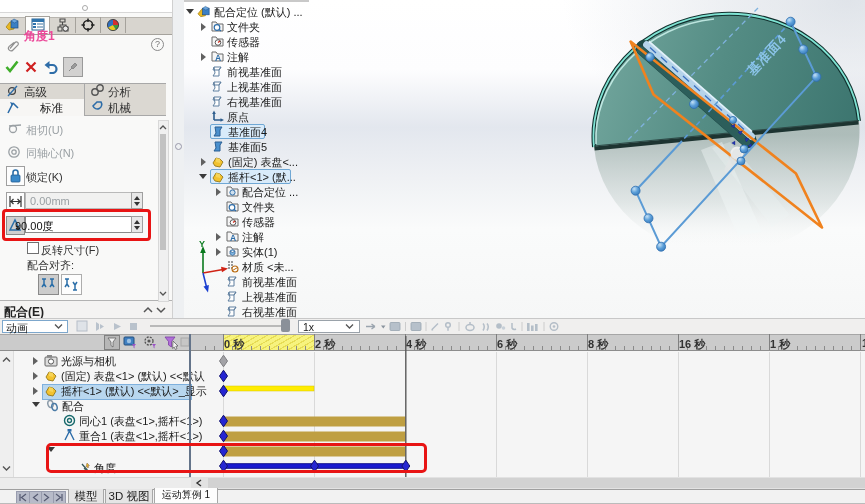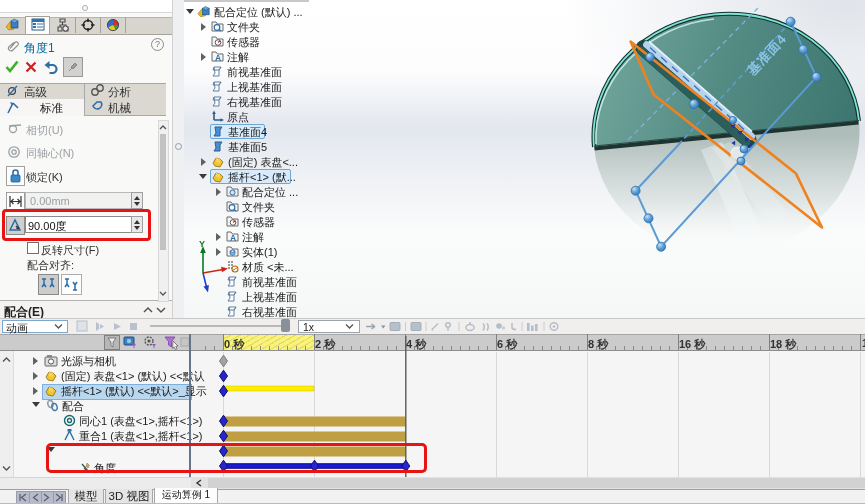--- a/index.html
+++ b/index.html
@@ -305,21 +305,21 @@
    <circle cx="7" cy="7" r="5.6" fill="#2f6fc1"></circle>
    <path d="M7 7 L7 1.4 A5.6 5.6 0 0 1 12.6 7 Z" fill="#d42f2f"></path>
    <path d="M7 7 L2 9.6 A5.6 5.6 0 0 0 10 11.6 Z" fill="#e8c920"></path>
    <path d="M7 7 L10 11.6 A5.6 5.6 0 0 0 12.6 7 Z" fill="#3c9b3f"></path>
    <circle cx="7" cy="7" r="5.6" fill="none" stroke="#333" stroke-width=".8"></circle>
  </svg>
 
  <svg class="ab" style="left:7px;top:40px" width="13" height="13" viewBox="0 0 13 13">
   <path d="M3 8.5 L8 2.5 a1.8 1.8 0 0 1 2.8 2.6 L6 10 a2.6 2.6 0 0 1 -3.8 -3.6 L7 2.5" fill="none" stroke="#909090" stroke-width="1.2"></path>
  </svg>
- <div class="ab" style="left:24px;top:40px;font-size:12px;font-weight:normal;color:#0369a1">角度1</div>
+ <div class="ab" style="left:24px;top:28px;font-size:12px;font-weight:bold;color:#ec4899">角度1</div>
  <div class="ab" style="left:151px;top:38px;width:11px;height:11px;border:1px solid #8a8a8a;border-radius:50%;font-size:9px;color:#777;text-align:center;line-height:11px">?</div>
 
  <svg class="ab" style="left:5px;top:60px" width="14" height="13" viewBox="0 0 14 13">
   <path d="M1.5 7 L5 11 L12.5 1.5" fill="none" stroke="#3fae2a" stroke-width="2.6"></path>
  </svg>
  <svg class="ab" style="left:25px;top:61px" width="12" height="12" viewBox="0 0 12 12">
   <path d="M1.5 1.5 L10.5 10.5 M10.5 1.5 L1.5 10.5" stroke="#cf2020" stroke-width="2.2"></path>
  </svg>
  <svg class="ab" style="left:43px;top:60px" width="15" height="14" viewBox="0 0 15 14">
   <path d="M3.5 5 h6 a4 4 0 0 1 0 8 h-3" fill="none" stroke="#2e6da8" stroke-width="2.2"></path>
@@ -384,21 +384,21 @@
   <div class="arw" style="left:2px;top:9px;border-width:4px 3.5px 0 3.5px;border-color:#333 transparent transparent transparent"></div>
  </div>
  <div class="ab" style="left:6px;top:216px;width:17px;height:17px;background:#cfcfcf;border:1px solid #8a8a8a">
   <svg width="17" height="17" viewBox="0 0 17 17">
           <path d="M3 13 L13 13 L8 3 Z" fill="none" stroke="#2a6ea8" stroke-width="1.5"></path>
           <path d="M9 9 l3 3" stroke="#333" stroke-width="1.2"></path>
           <path d="M12 12 l-3 0 l2 -3Z" fill="#333"></path>
         </svg>
  </div>
  <div class="ab" style="left:25px;top:216px;width:118px;height:17px;background:#fff;border:1px solid #8a8a8a;box-sizing:border-box"></div>
- <div class="ab" style="left:28px;top:219px;color:#111">90.00度</div>
+ <div class="ab" style="left:15px;top:219px;color:#111">90.00度</div>
  <div class="ab" style="left:131px;top:216px;width:12px;height:17px;background:#e8e8e8;border:1px solid #9f9f9f;box-sizing:border-box">
   <div class="arw" style="left:2px;top:3px;border-width:0 3.5px 4px 3.5px;border-color:transparent transparent #333 transparent"></div>
   <div class="arw" style="left:2px;top:9px;border-width:4px 3.5px 0 3.5px;border-color:#333 transparent transparent transparent"></div>
  </div>
 
  <div class="ab" style="left:2px;top:209px;width:143px;height:26px;border:3px solid #e81414;border-radius:4px"></div>
  <div class="ab" style="left:27px;top:242px;width:10px;height:10px;background:#fff;border:1px solid #707070"></div>
  <div class="ab" style="left:41px;top:243px;color:#333">反转尺寸(F)</div>
  <div class="ab" style="left:27px;top:258px;color:#333">配合对齐:</div>
  <div class="ab" style="left:38px;top:274px;width:19px;height:19px;background:#cccccc;border:1px solid #8a8a8a">
@@ -521,21 +521,21 @@
  <div class="ab" style="left:587px;top:16px;width:1px;height:16px;background:#808080"></div>
  <div class="ab" style="left:678px;top:16px;width:1px;height:16px;background:#808080"></div>
  <div class="ab" style="left:769px;top:16px;width:1px;height:16px;background:#808080"></div>
  <div class="ab" style="left:860px;top:16px;width:1px;height:16px;background:#808080"></div>
  <div class="ab" style="left:224px;top:19px;font-size:11px;font-weight:bold;color:#333">0 秒</div>
  <div class="ab" style="left:315px;top:19px;font-size:11px;font-weight:bold;color:#333">2 秒</div>
  <div class="ab" style="left:406px;top:19px;font-size:11px;font-weight:bold;color:#333">4 秒</div>
  <div class="ab" style="left:497px;top:19px;font-size:11px;font-weight:bold;color:#333">6 秒</div>
  <div class="ab" style="left:588px;top:19px;font-size:11px;font-weight:bold;color:#333">8 秒</div>
  <div class="ab" style="left:679px;top:19px;font-size:11px;font-weight:bold;color:#333">16 秒</div>
- <div class="ab" style="left:770px;top:19px;font-size:11px;font-weight:bold;color:#333">18 秒</div>
+ <div class="ab" style="left:770px;top:19px;font-size:11px;font-weight:bold;color:#333">1 秒</div>
  <div class="ab" style="left:862px;top:19px;font-size:11px;font-weight:bold;color:#333">1</div>
 
  <div class="ab" style="left:191px;top:33px;width:674px;height:126px;background:#f5f5f5"></div>
  <div class="ab" style="left:0;top:33px;width:190px;height:126px;background:#f6f6f6"></div>
 
  <div class="ab" style="left:0;top:33px;width:13px;height:126px;background:#efefef;border-right:1px solid #dcdcdc"></div>
  <svg class="ab" style="left:2px;top:38px" width="9" height="8" viewBox="0 0 9 8">
         <path d="M1 5.5 L4.5 2 L8 5.5" fill="none" stroke="#555" stroke-width="1.4"></path>
       </svg>
  <svg class="ab" style="left:2px;top:146px" width="9" height="8" viewBox="0 0 9 8">

